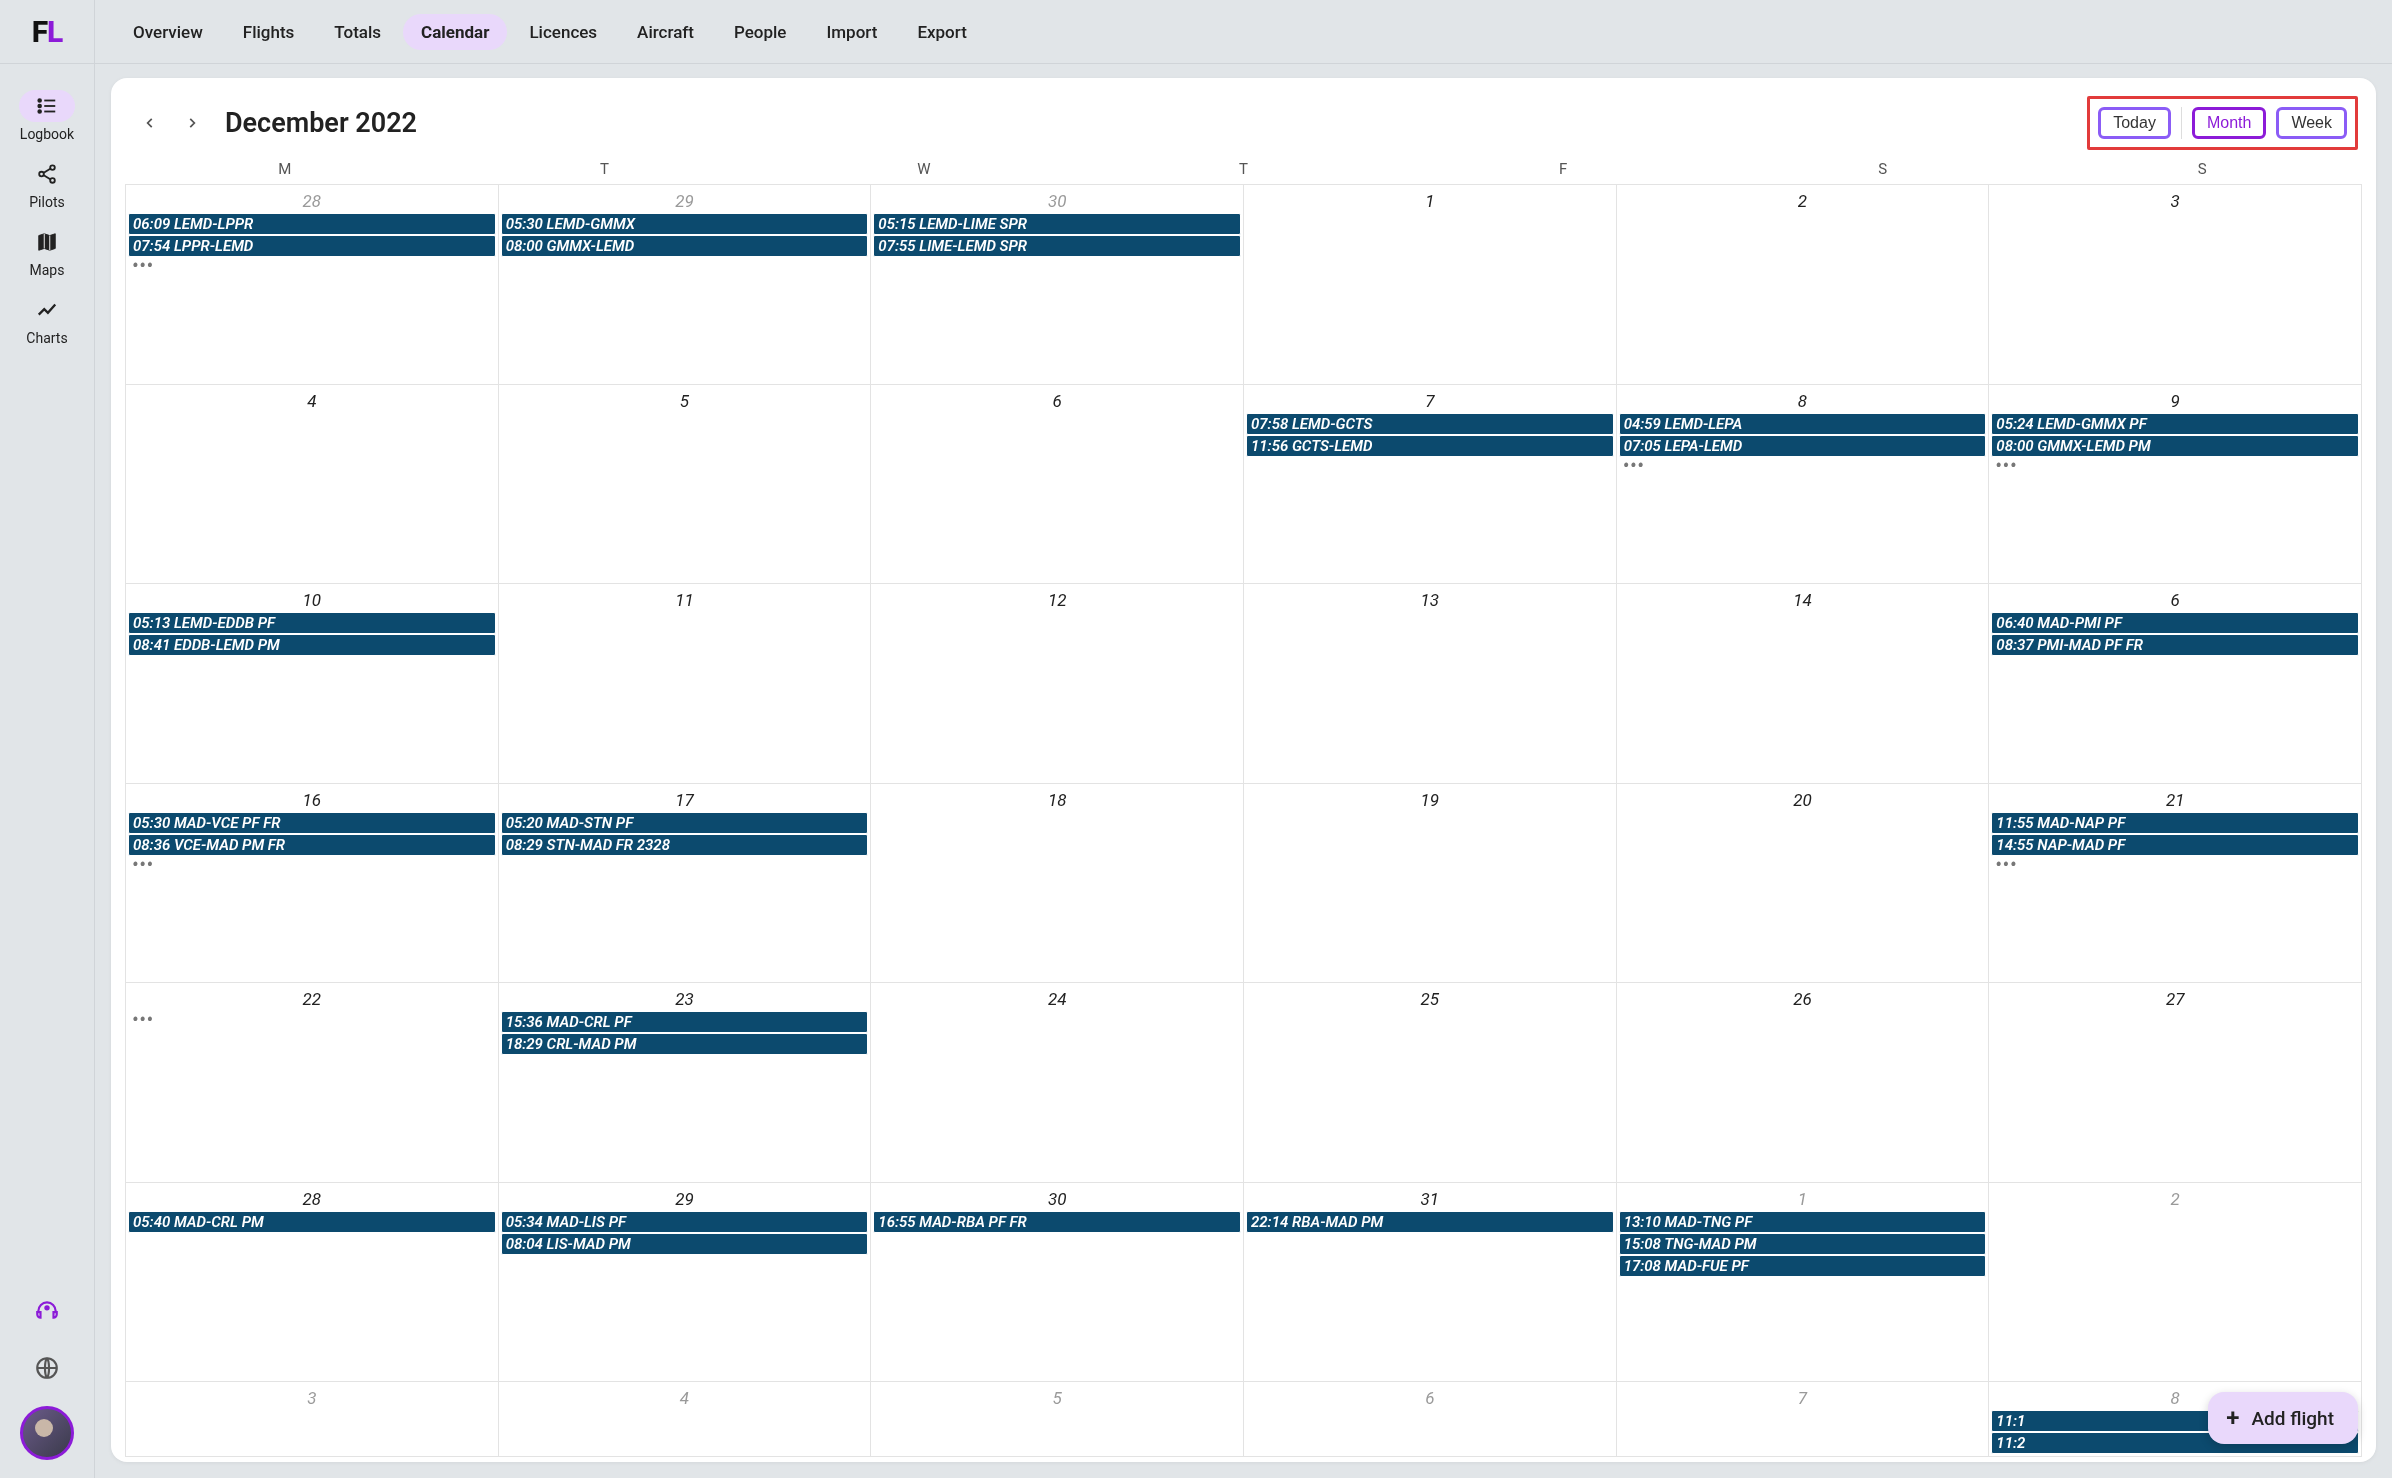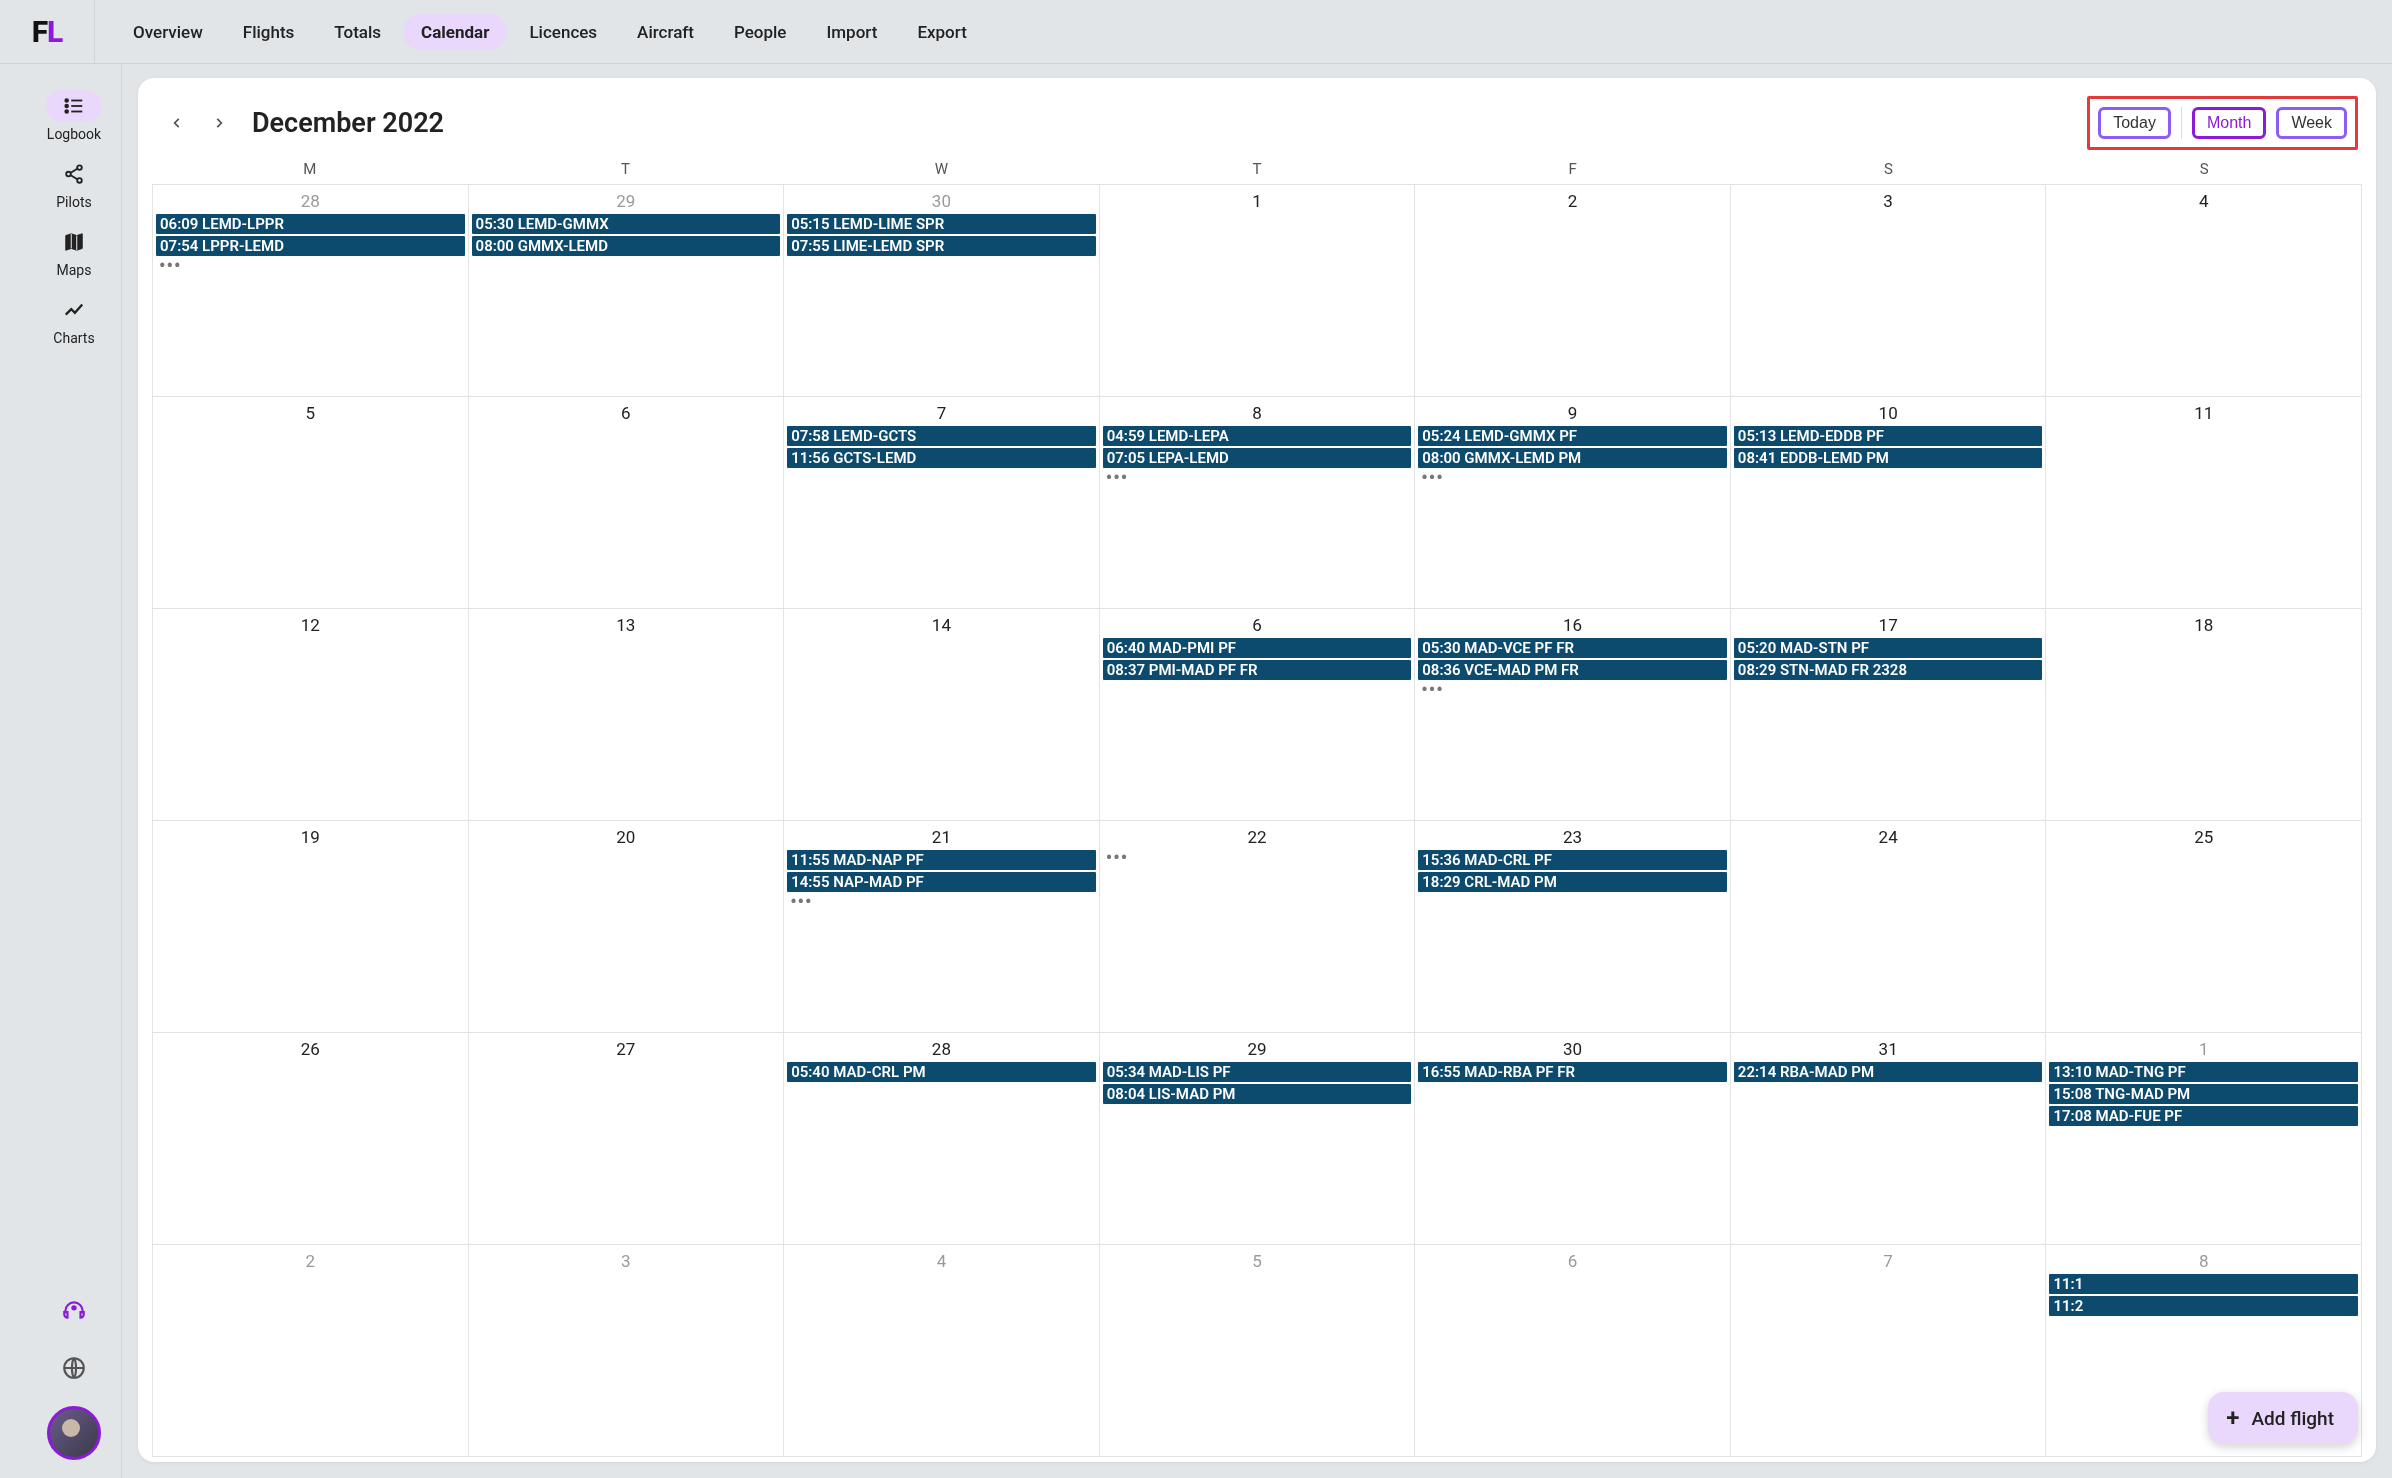--- a/index.html
+++ b/index.html
@@ -47,21 +47,20 @@
   }
   .nav-item.active {
     background: #e9d8fb;
     font-weight: 700;
   }
 
   
   .shell {
     display: flex;
     height: calc(100% - 64px);
-    padding-left: 27px;
   }
 
   .sidebar {
     width: 95px;
     background: #e1e5e8;
     border-right: 1px solid #d0d4d8;
     display: flex;
     flex-direction: column;
     align-items: center;
     padding-top: 18px;
@@ -198,24 +197,25 @@
     display: grid;
     grid-template-columns: repeat(7, 1fr);
     text-align: center;
     color: #555;
     font-size: 15px;
     border-bottom: 1px solid #e3e3e3;
     padding-bottom: 6px;
   }
   .cal-grid {
     display: grid;
-    grid-template-columns: repeat(7, 1fr);
+    grid-template-columns: repeat(6, 1fr);
     grid-template-rows: repeat(6, 1fr);
     height: calc(100% - 26px);
     border-left: 1px solid #e3e3e3;
+    font-style: italic;
   }
   .cal-cell {
     border-right: 1px solid #e3e3e3;
     border-bottom: 1px solid #e3e3e3;
     position: relative;
     padding: 2px 2px 2px 2px;
     overflow: hidden;
   }
   .cal-daynum {
     text-align: center;

